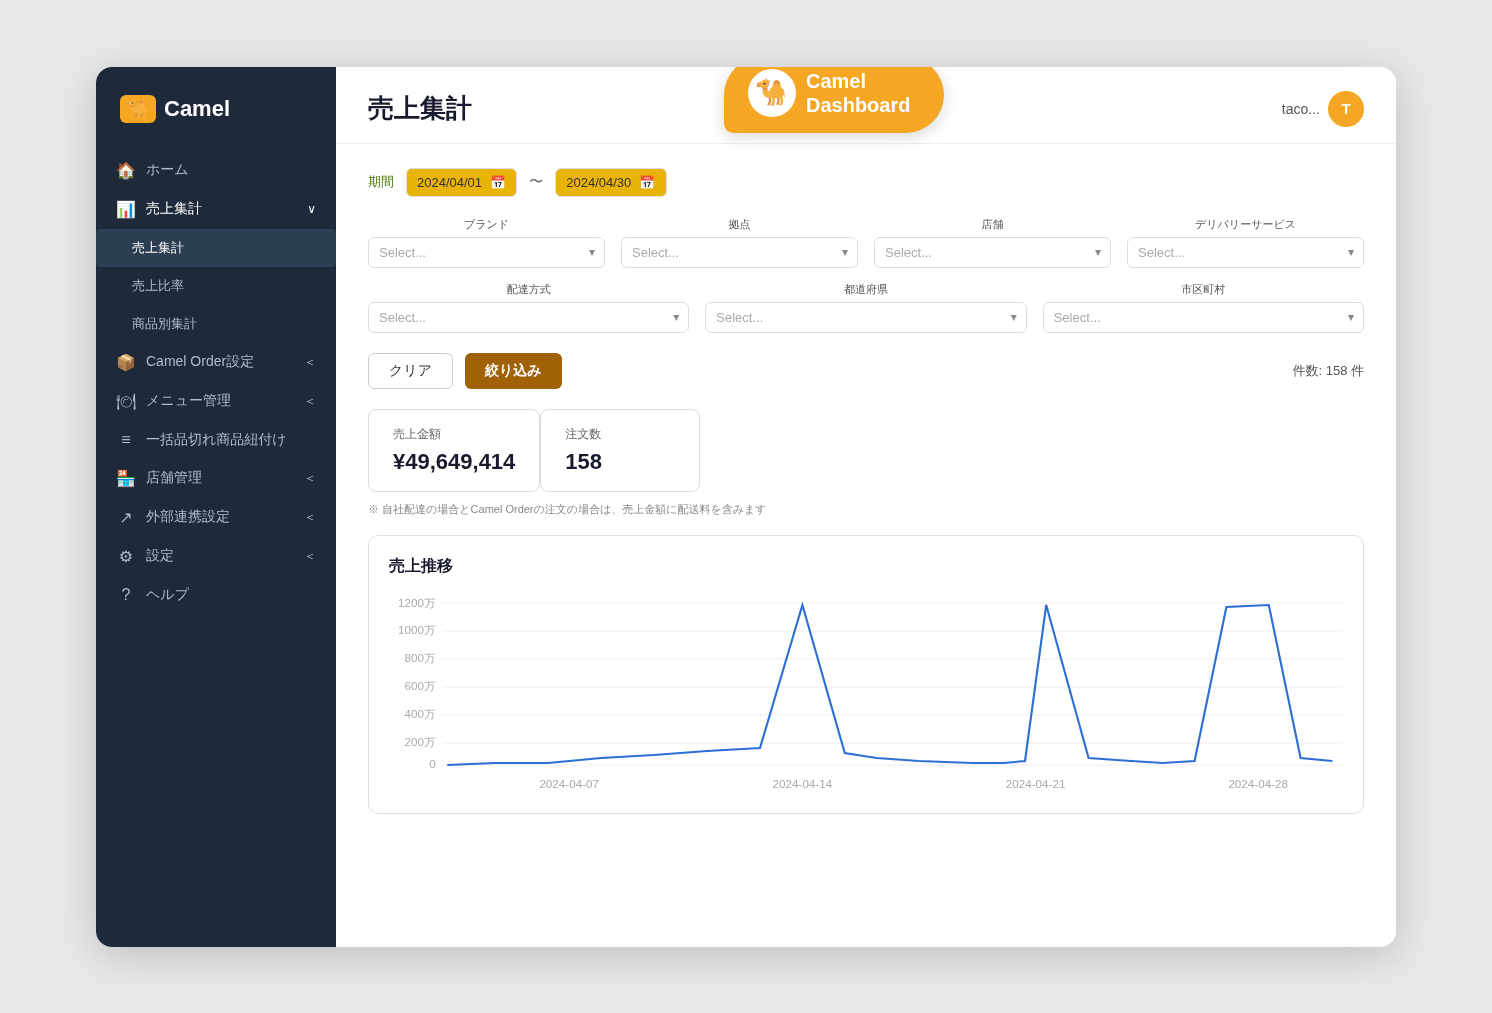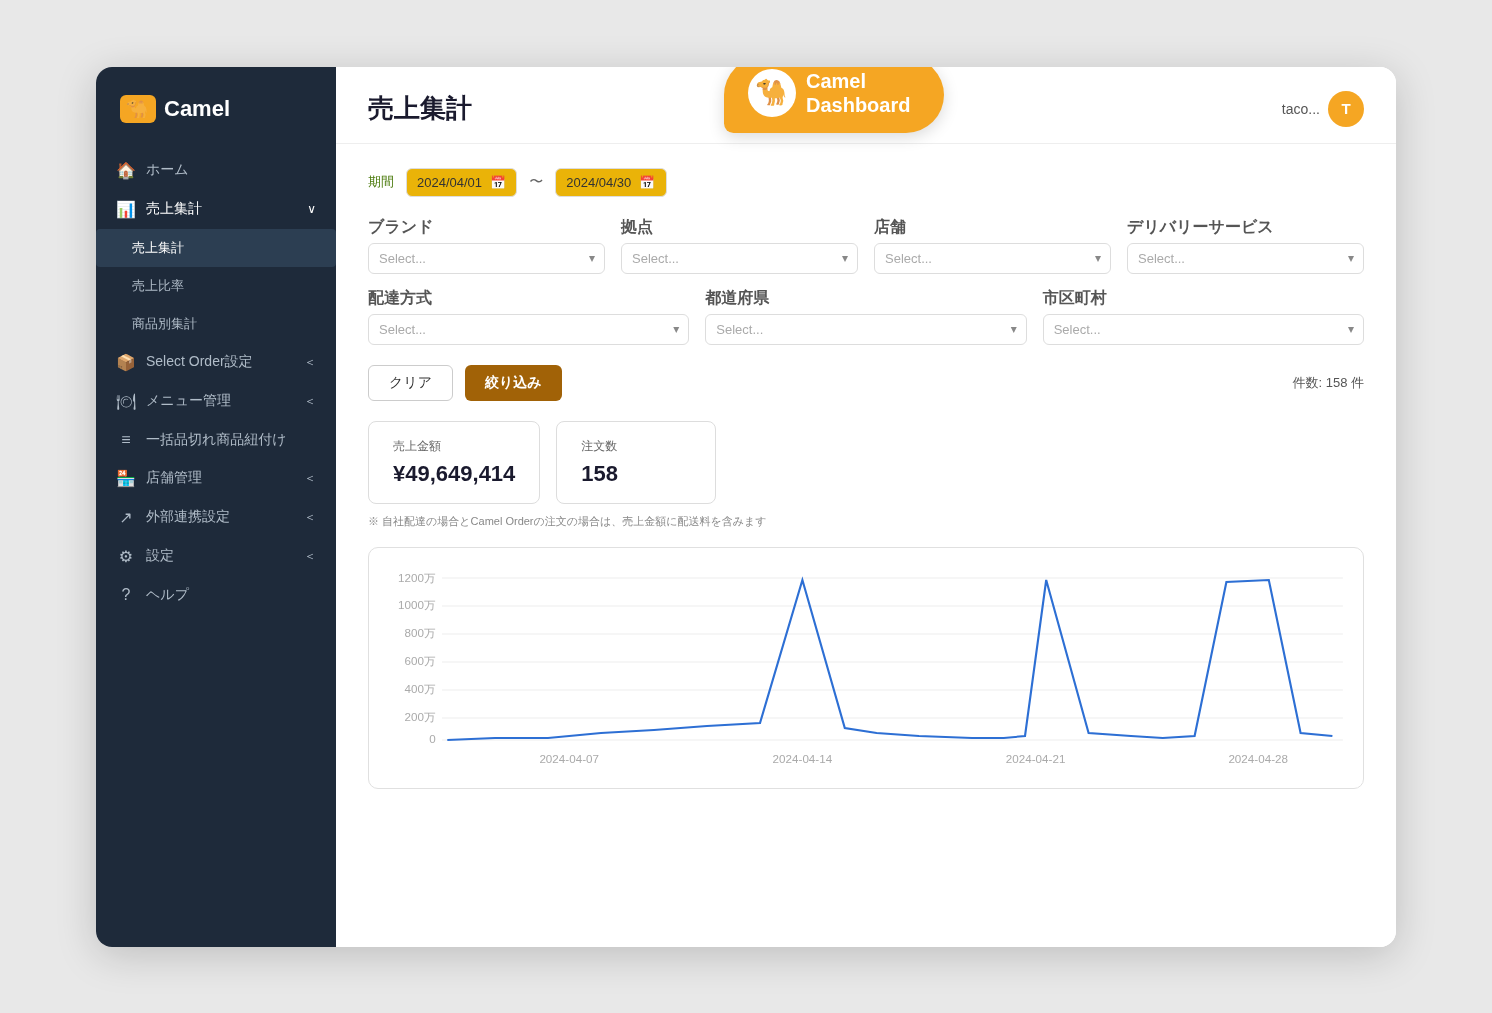--- a/index.html
+++ b/index.html
@@ -191,24 +191,25 @@
       margin-bottom: 14px;
     }
     .filter-grid-2 {
       display: grid;
       grid-template-columns: 1fr 1fr 1fr;
       gap: 16px;
       margin-bottom: 20px;
     }
     .filter-group label {
       display: block;
-      font-size: 16px;
+      font-size: 11px;
       color: #555;
       margin-bottom: 5px;
-      font-weight: 700;
+      font-weight: 400;
+      text-align: center;
     }
     .select-wrapper {
       position: relative;
     }
     .select-wrapper select {
       width: 100%;
       padding: 7px 28px 7px 10px;
       border: 1px solid #ddd;
       border-radius: 6px;
       font-size: 13px;
@@ -253,21 +254,20 @@
       cursor: pointer;
       font-weight: 600;
     }
     .count-label {
       font-size: 13px;
       color: #555;
     }
     
     .kpi-row {
       display: flex;
-      gap: 16px;
       margin-bottom: 10px;
     }
     .kpi-card {
       border: 1px solid #ddd;
       border-radius: 8px;
       padding: 16px 24px;
       min-width: 160px;
     }
     .kpi-label {
       font-size: 12px;
@@ -339,21 +339,21 @@
       </div>
       <div class="nav-item sub">
         <span>売上比率</span>
       </div>
       <div class="nav-item sub">
         <span>商品別集計</span>
       </div>
 
       <div class="nav-item">
         <span class="nav-icon">📦</span>
-        <span>Select Order設定</span>
+        <span>Camel Order設定</span>
         <span class="nav-arrow">＜</span>
       </div>
 
       <div class="nav-item">
         <span class="nav-icon">🍽</span>
         <span>メニュー管理</span>
         <span class="nav-arrow">＜</span>
       </div>
 
       <div class="nav-item">
@@ -487,20 +487,21 @@
         </div>
         <div class="kpi-card">
           <div class="kpi-label">注文数</div>
           <div class="kpi-value">158</div>
         </div>
       </div>
 
       <p class="footnote">※ 自社配達の場合とCamel Orderの注文の場合は、売上金額に配送料を含みます</p>
 
       <div class="chart-section">
+        <div class="chart-title">売上推移</div>
         <div class="chart-area">
           <svg class="chart-svg" viewBox="0 0 900 200" preserveAspectRatio="none">
 
             <line x1="50" y1="10" x2="900" y2="10" stroke="#eee" stroke-width="1"></line>
             <line x1="50" y1="38" x2="900" y2="38" stroke="#eee" stroke-width="1"></line>
             <line x1="50" y1="66" x2="900" y2="66" stroke="#eee" stroke-width="1"></line>
             <line x1="50" y1="94" x2="900" y2="94" stroke="#eee" stroke-width="1"></line>
             <line x1="50" y1="122" x2="900" y2="122" stroke="#eee" stroke-width="1"></line>
             <line x1="50" y1="150" x2="900" y2="150" stroke="#eee" stroke-width="1"></line>
             <line x1="50" y1="172" x2="900" y2="172" stroke="#eee" stroke-width="1"></line>

